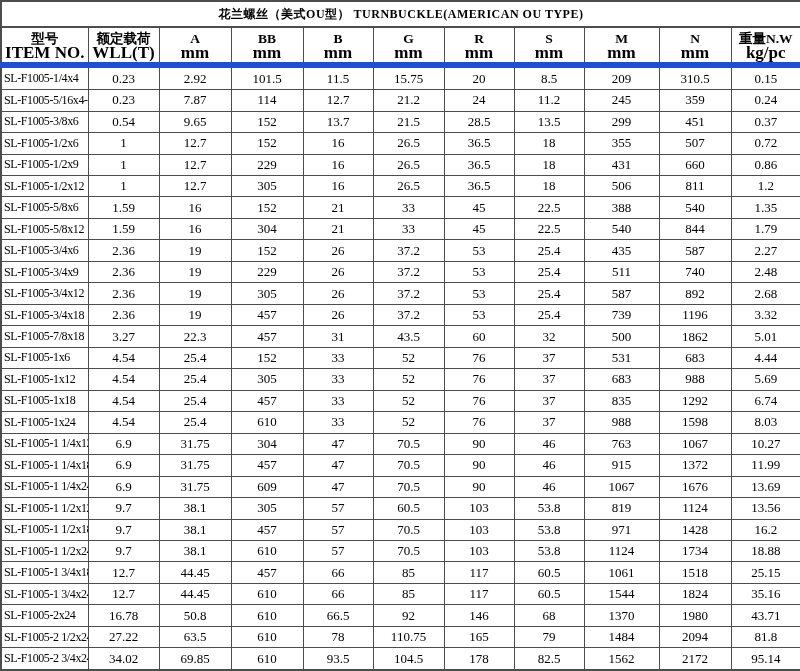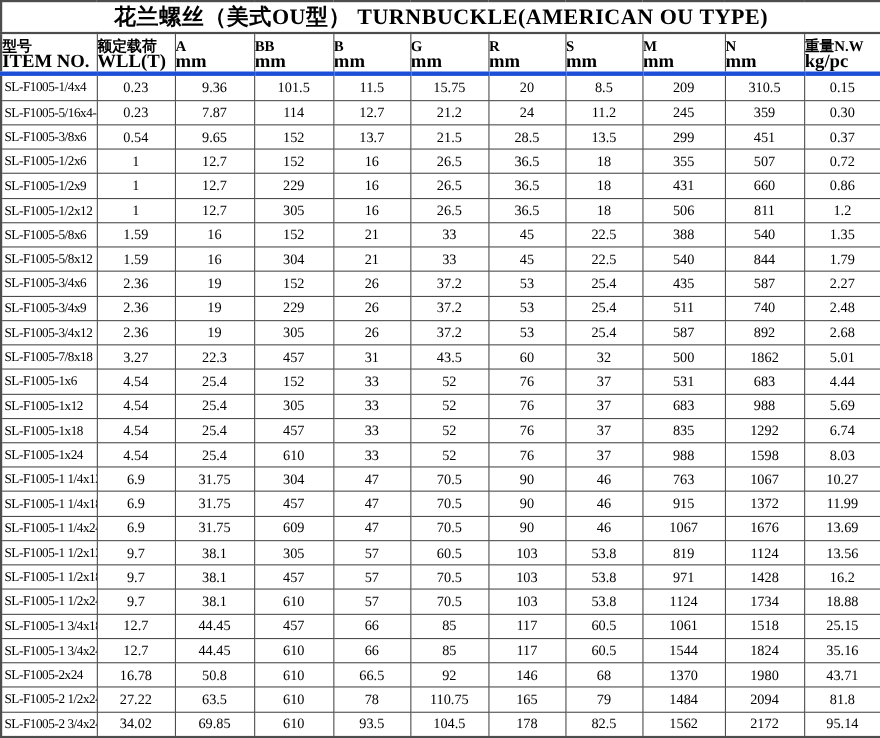--- a/index.html
+++ b/index.html
@@ -22,33 +22,33 @@
     background: #fff;
   }
   table.spec th, table.spec td {
     border: 1px solid #4d4d4d;
     padding: 0;
     overflow: hidden;
     white-space: nowrap;
   }
   tr.title-row th {
     height: 24px;
-    font-size: 20px;
+    font-size: 12px;
     font-weight: bold;
     text-align: center;
     vertical-align: middle;
     border-bottom: 2px solid #4d4d4d;
     letter-spacing: 0.5px;
   }
   tr.header-row th {
     height: 34px;
     vertical-align: middle;
-    text-align: left;
+    text-align: center;
     font-weight: bold;
-    border-bottom: 4px solid #1d4ed8;
+    border-bottom: 6px solid #1d4ed8;
   }
   tr.header-row th .hl {
     font-size: 13.5px;
     line-height: 15px;
   }
   tr.header-row th .hs {
     font-size: 17px;
     line-height: 13px;
   }
   tbody td {
@@ -128,42 +128,42 @@
         <th>
           <div class="hl">重量N.W</div>
           <div class="hs">kg/pc</div>
         </th>
       </tr>
   </thead>
   <tbody id="table-body">
       <tr>
         <td class="item-cell">SL-F1005-1/4x4</td>
         <td class="value-cell">0.23</td>
-        <td class="value-cell">9.36</td>
+        <td class="value-cell">2.92</td>
         <td class="value-cell">101.5</td>
         <td class="value-cell">11.5</td>
         <td class="value-cell">15.75</td>
         <td class="value-cell">20</td>
         <td class="value-cell">8.5</td>
         <td class="value-cell">209</td>
         <td class="value-cell">310.5</td>
         <td class="value-cell">0.15</td>
       </tr>
       <tr>
         <td class="item-cell">SL-F1005-5/16x4-1/2</td>
         <td class="value-cell">0.23</td>
         <td class="value-cell">7.87</td>
         <td class="value-cell">114</td>
         <td class="value-cell">12.7</td>
         <td class="value-cell">21.2</td>
         <td class="value-cell">24</td>
         <td class="value-cell">11.2</td>
         <td class="value-cell">245</td>
         <td class="value-cell">359</td>
-        <td class="value-cell">0.30</td>
+        <td class="value-cell">0.24</td>
       </tr>
       <tr>
         <td class="item-cell">SL-F1005-3/8x6</td>
         <td class="value-cell">0.54</td>
         <td class="value-cell">9.65</td>
         <td class="value-cell">152</td>
         <td class="value-cell">13.7</td>
         <td class="value-cell">21.5</td>
         <td class="value-cell">28.5</td>
         <td class="value-cell">13.5</td>
@@ -269,20 +269,33 @@
         <td class="value-cell">305</td>
         <td class="value-cell">26</td>
         <td class="value-cell">37.2</td>
         <td class="value-cell">53</td>
         <td class="value-cell">25.4</td>
         <td class="value-cell">587</td>
         <td class="value-cell">892</td>
         <td class="value-cell">2.68</td>
       </tr>
       <tr>
+        <td class="item-cell">SL-F1005-3/4x18</td>
+        <td class="value-cell">2.36</td>
+        <td class="value-cell">19</td>
+        <td class="value-cell">457</td>
+        <td class="value-cell">26</td>
+        <td class="value-cell">37.2</td>
+        <td class="value-cell">53</td>
+        <td class="value-cell">25.4</td>
+        <td class="value-cell">739</td>
+        <td class="value-cell">1196</td>
+        <td class="value-cell">3.32</td>
+      </tr>
+      <tr>
         <td class="item-cell">SL-F1005-7/8x18</td>
         <td class="value-cell">3.27</td>
         <td class="value-cell">22.3</td>
         <td class="value-cell">457</td>
         <td class="value-cell">31</td>
         <td class="value-cell">43.5</td>
         <td class="value-cell">60</td>
         <td class="value-cell">32</td>
         <td class="value-cell">500</td>
         <td class="value-cell">1862</td>

